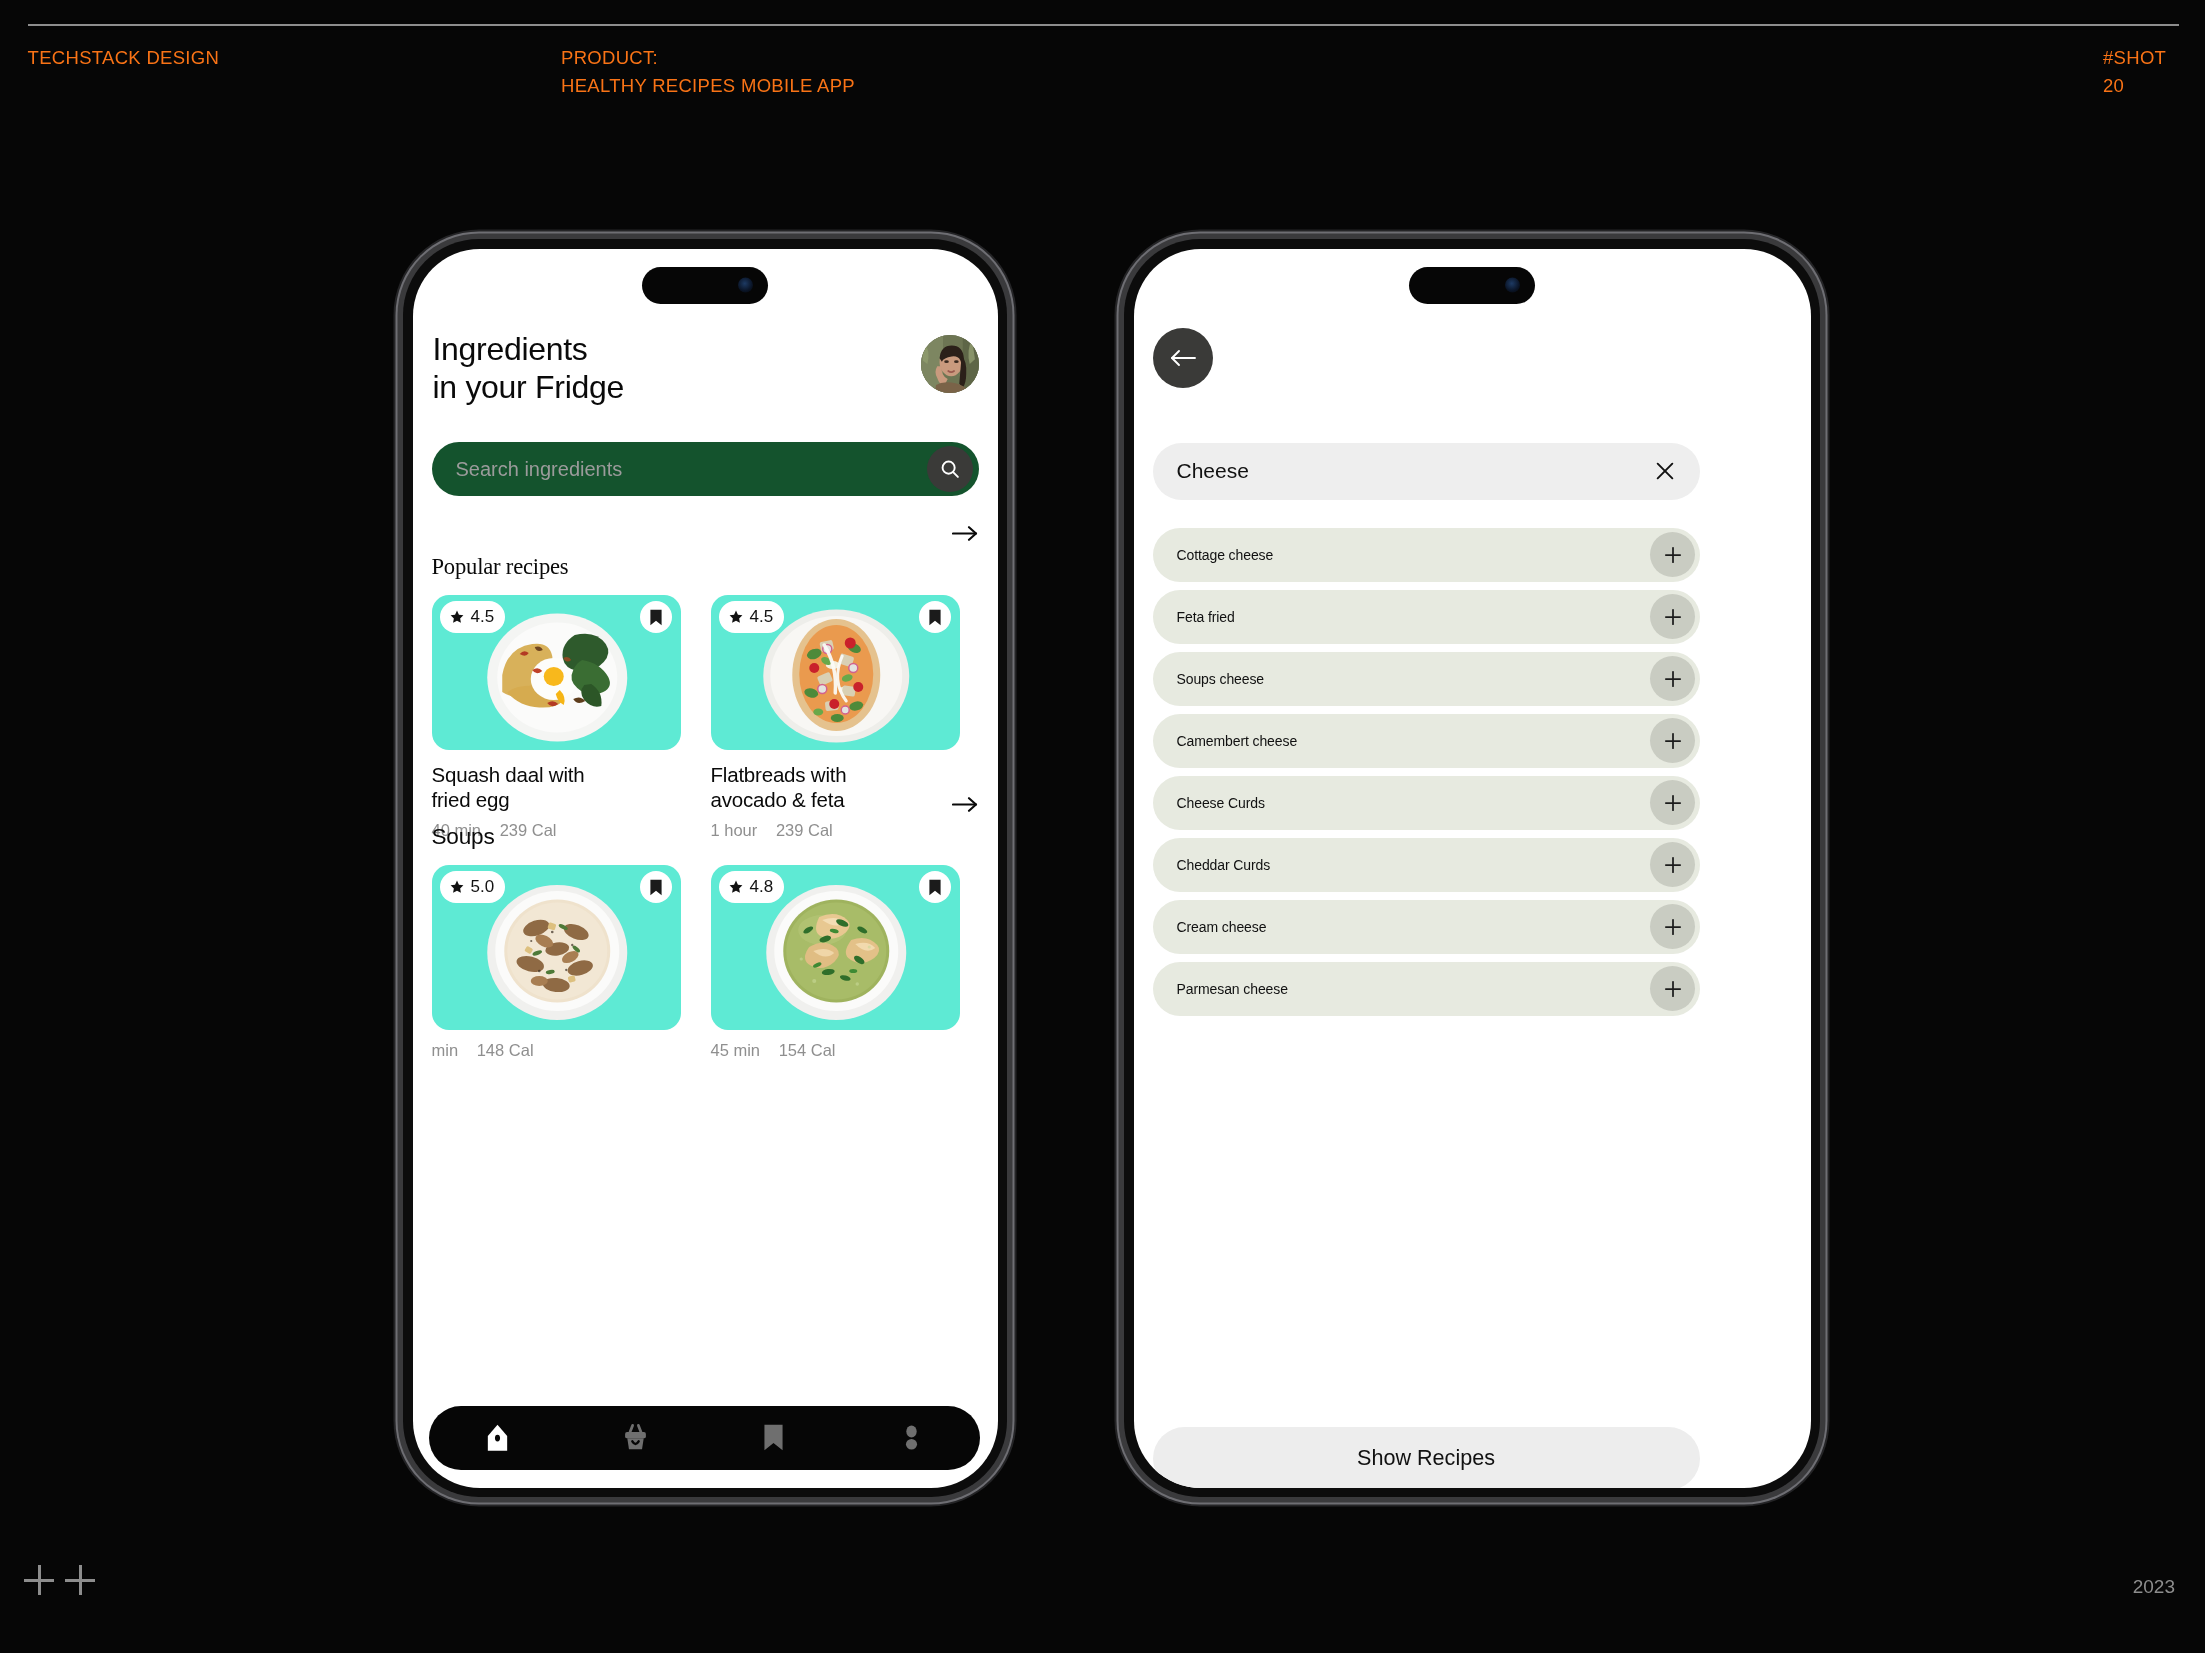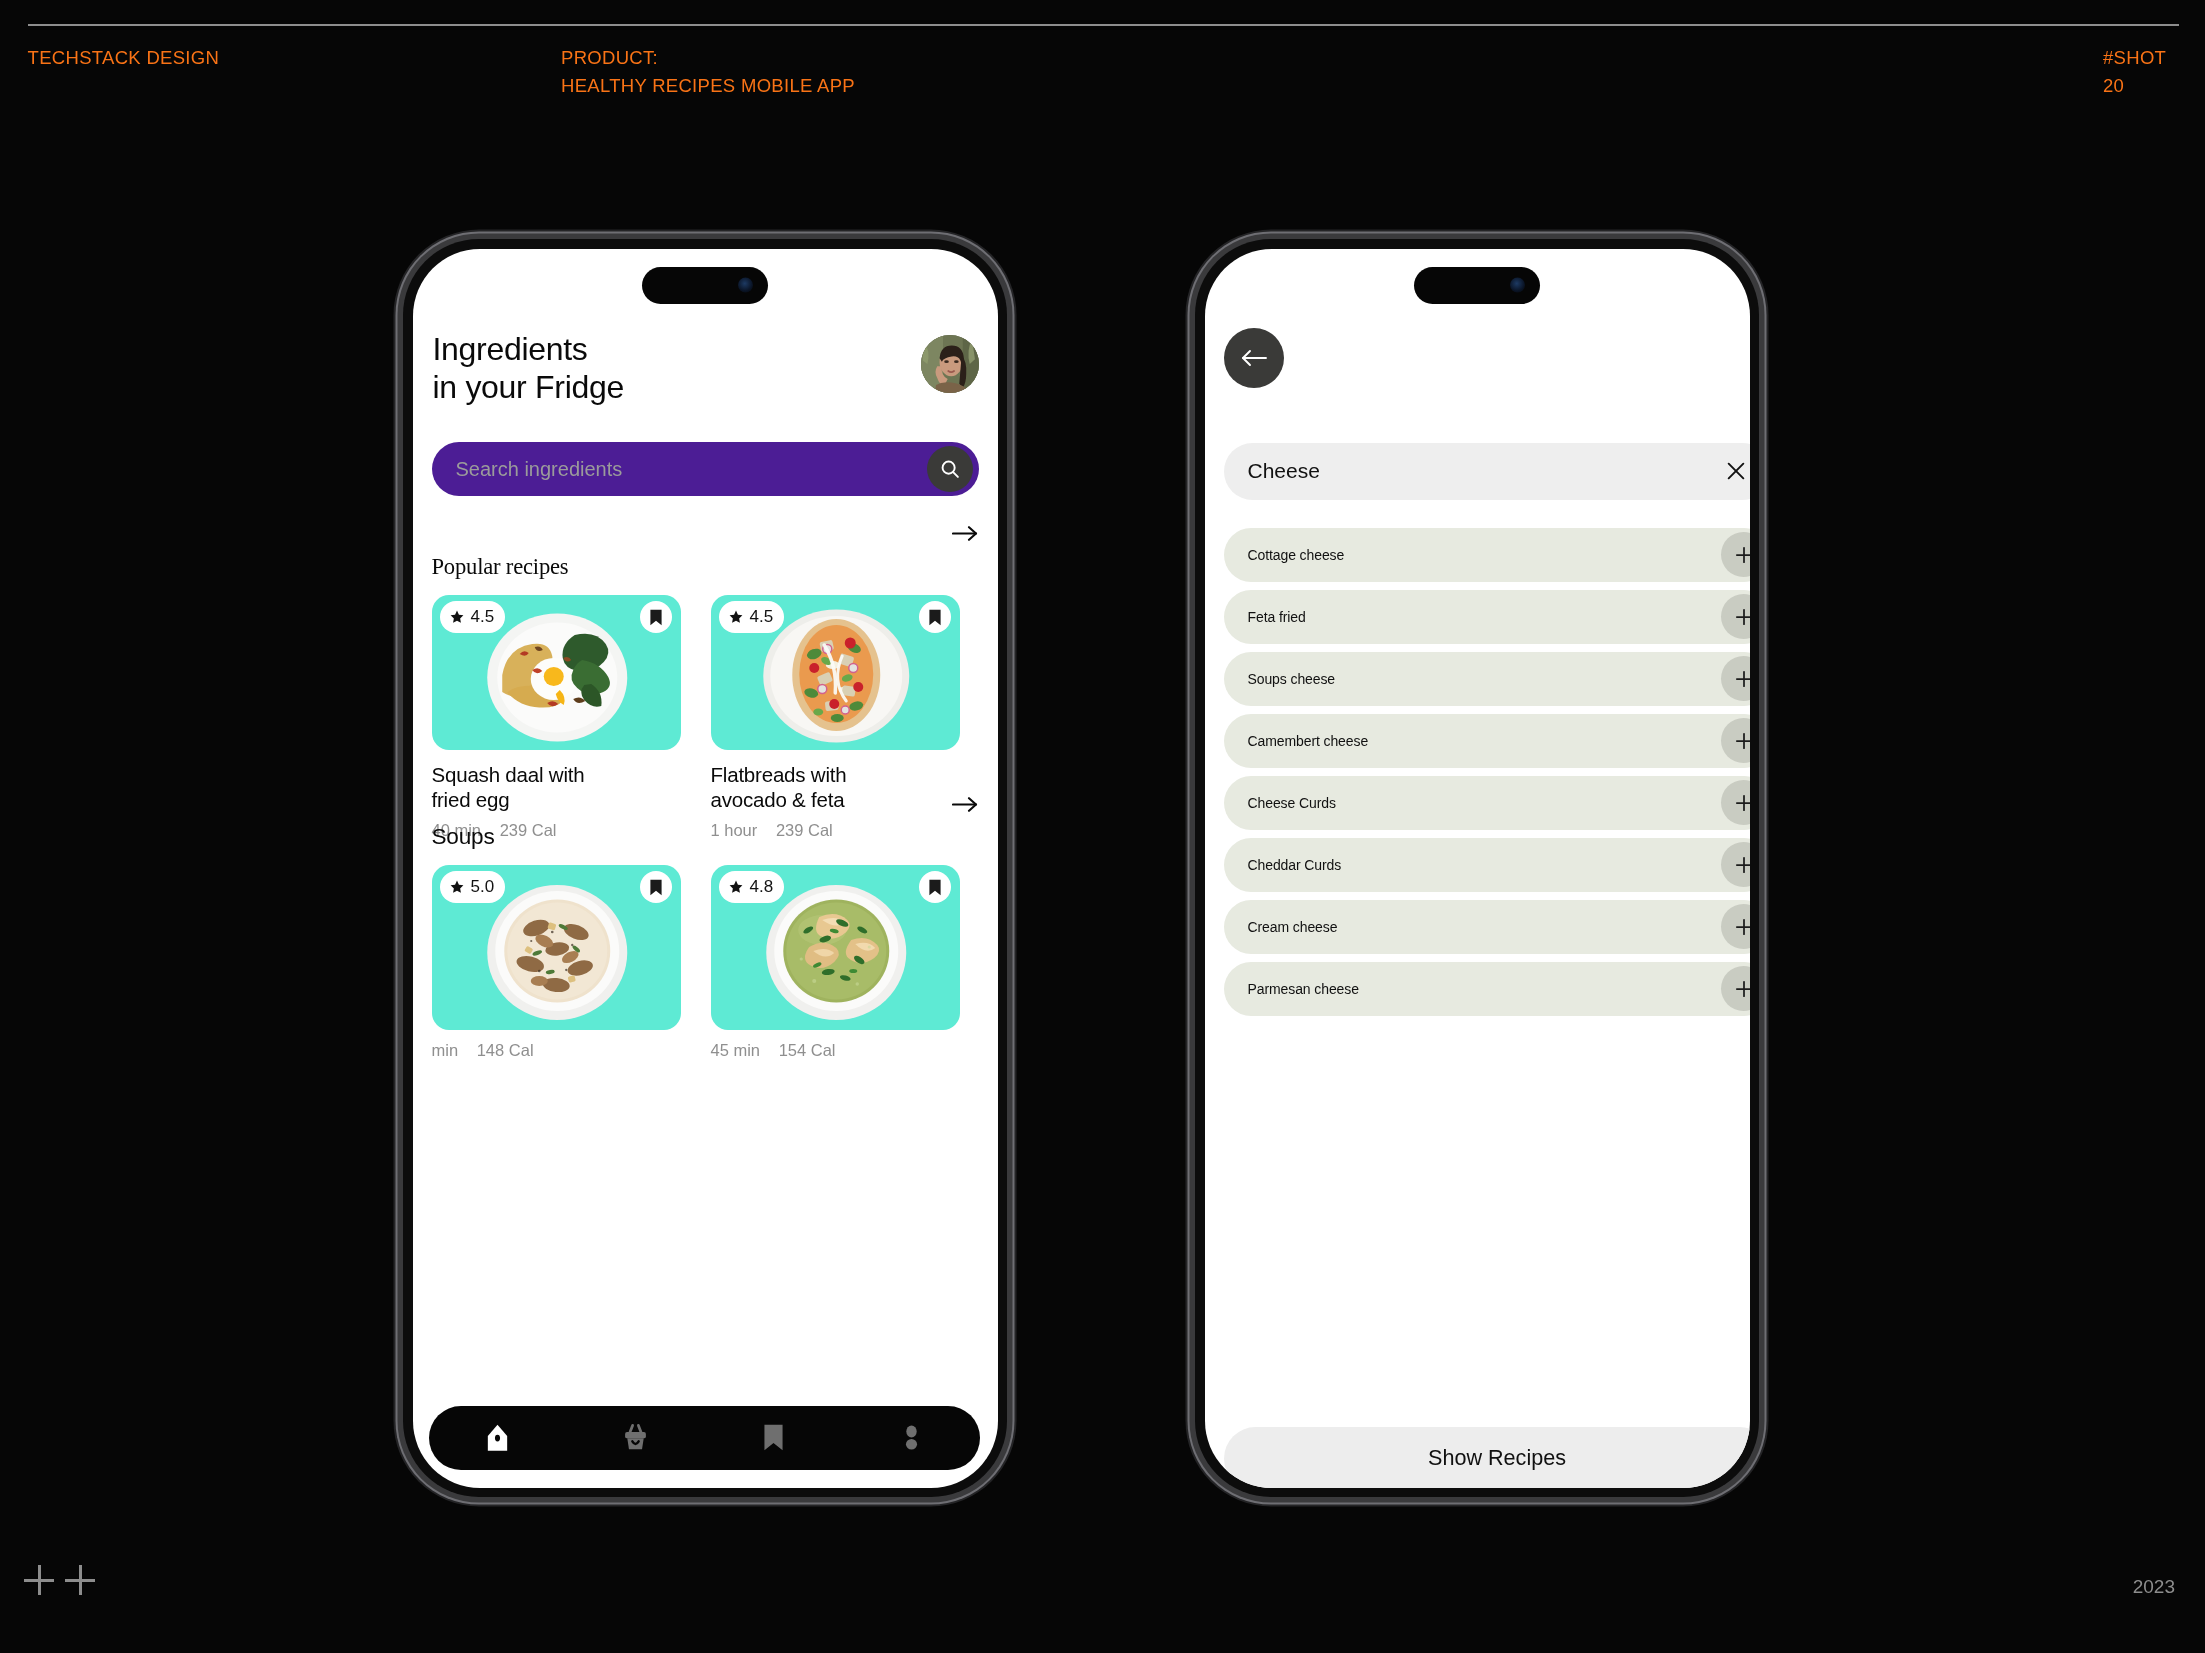--- a/index.html
+++ b/index.html
@@ -31,30 +31,30 @@
   .phone { position:absolute; border-radius:76px; background:#0c0c0c;
            box-shadow:0 0 0 5.5px #3a3a3c, 0 0 0 7.5px #6e6e73, 0 0 0 9.5px #242426;margin-top:41px; }
   .screen { position:absolute; inset:9.5px; border-radius:67px; background:#ffffff; overflow:hidden; }
   .island { position:absolute; top:18px; left:50%; transform:translateX(-50%);
             width:126px; height:37px; border-radius:23px; background:#060606; z-index:40; }
   .island::after { content:""; position:absolute; right:15px; top:50%; transform:translateY(-50%);
             width:15px; height:15px; border-radius:50%;
             background:radial-gradient(circle at 45% 40%, #1d3a63 0%, #0a1426 60%, #050505 100%); }
 
   #phone-left  { left:403px;  top:198px; width:604px; height:1258px; }
-  #phone-right { left:1195px; top:198px; width:564px; height:1258px; }
+  #phone-right { left:1124px; top:198px; width:696px; height:1258px; }
 
   #page-title { position:absolute; left:20px; top:81px; font-size:32px; line-height:1.19;
                 color:#0a0a0a; white-space:pre-line; letter-spacing:-0.3px; }
   #avatar { position:absolute; right:19px; top:86px; width:58px; height:58px; border-radius:50%;
             overflow:hidden; background:#5c6348; }
   #avatar svg { width:100%; height:100%; display:block; }
 
   #search-bar { position:absolute; left:19px; top:193px; width:547px; height:54px;
-                border-radius:27px; background:#4c1d95;text-align:center; }
+                border-radius:27px; background:#14532d;text-align:center; }
   #search-placeholder { position:absolute; left:24px; top:50%; transform:translateY(-50%);
                         font-size:20px; color:#9b9b9b; }
   #search-go { position:absolute; right:5.5px; top:4px; width:46px; height:46px; border-radius:50%;
                background:#3a3a38; display:flex; align-items:center; justify-content:center; }
   #search-go svg { width:22px; height:22px; }
 
   .row-arrow { position:absolute; right:20px; }
   .row-arrow svg { width:26px; height:15px; display:block; }
 
   .sec-title { position:absolute; left:19px; font-size:22.6px; color:#0a0a0a; letter-spacing:-0.2px; }

